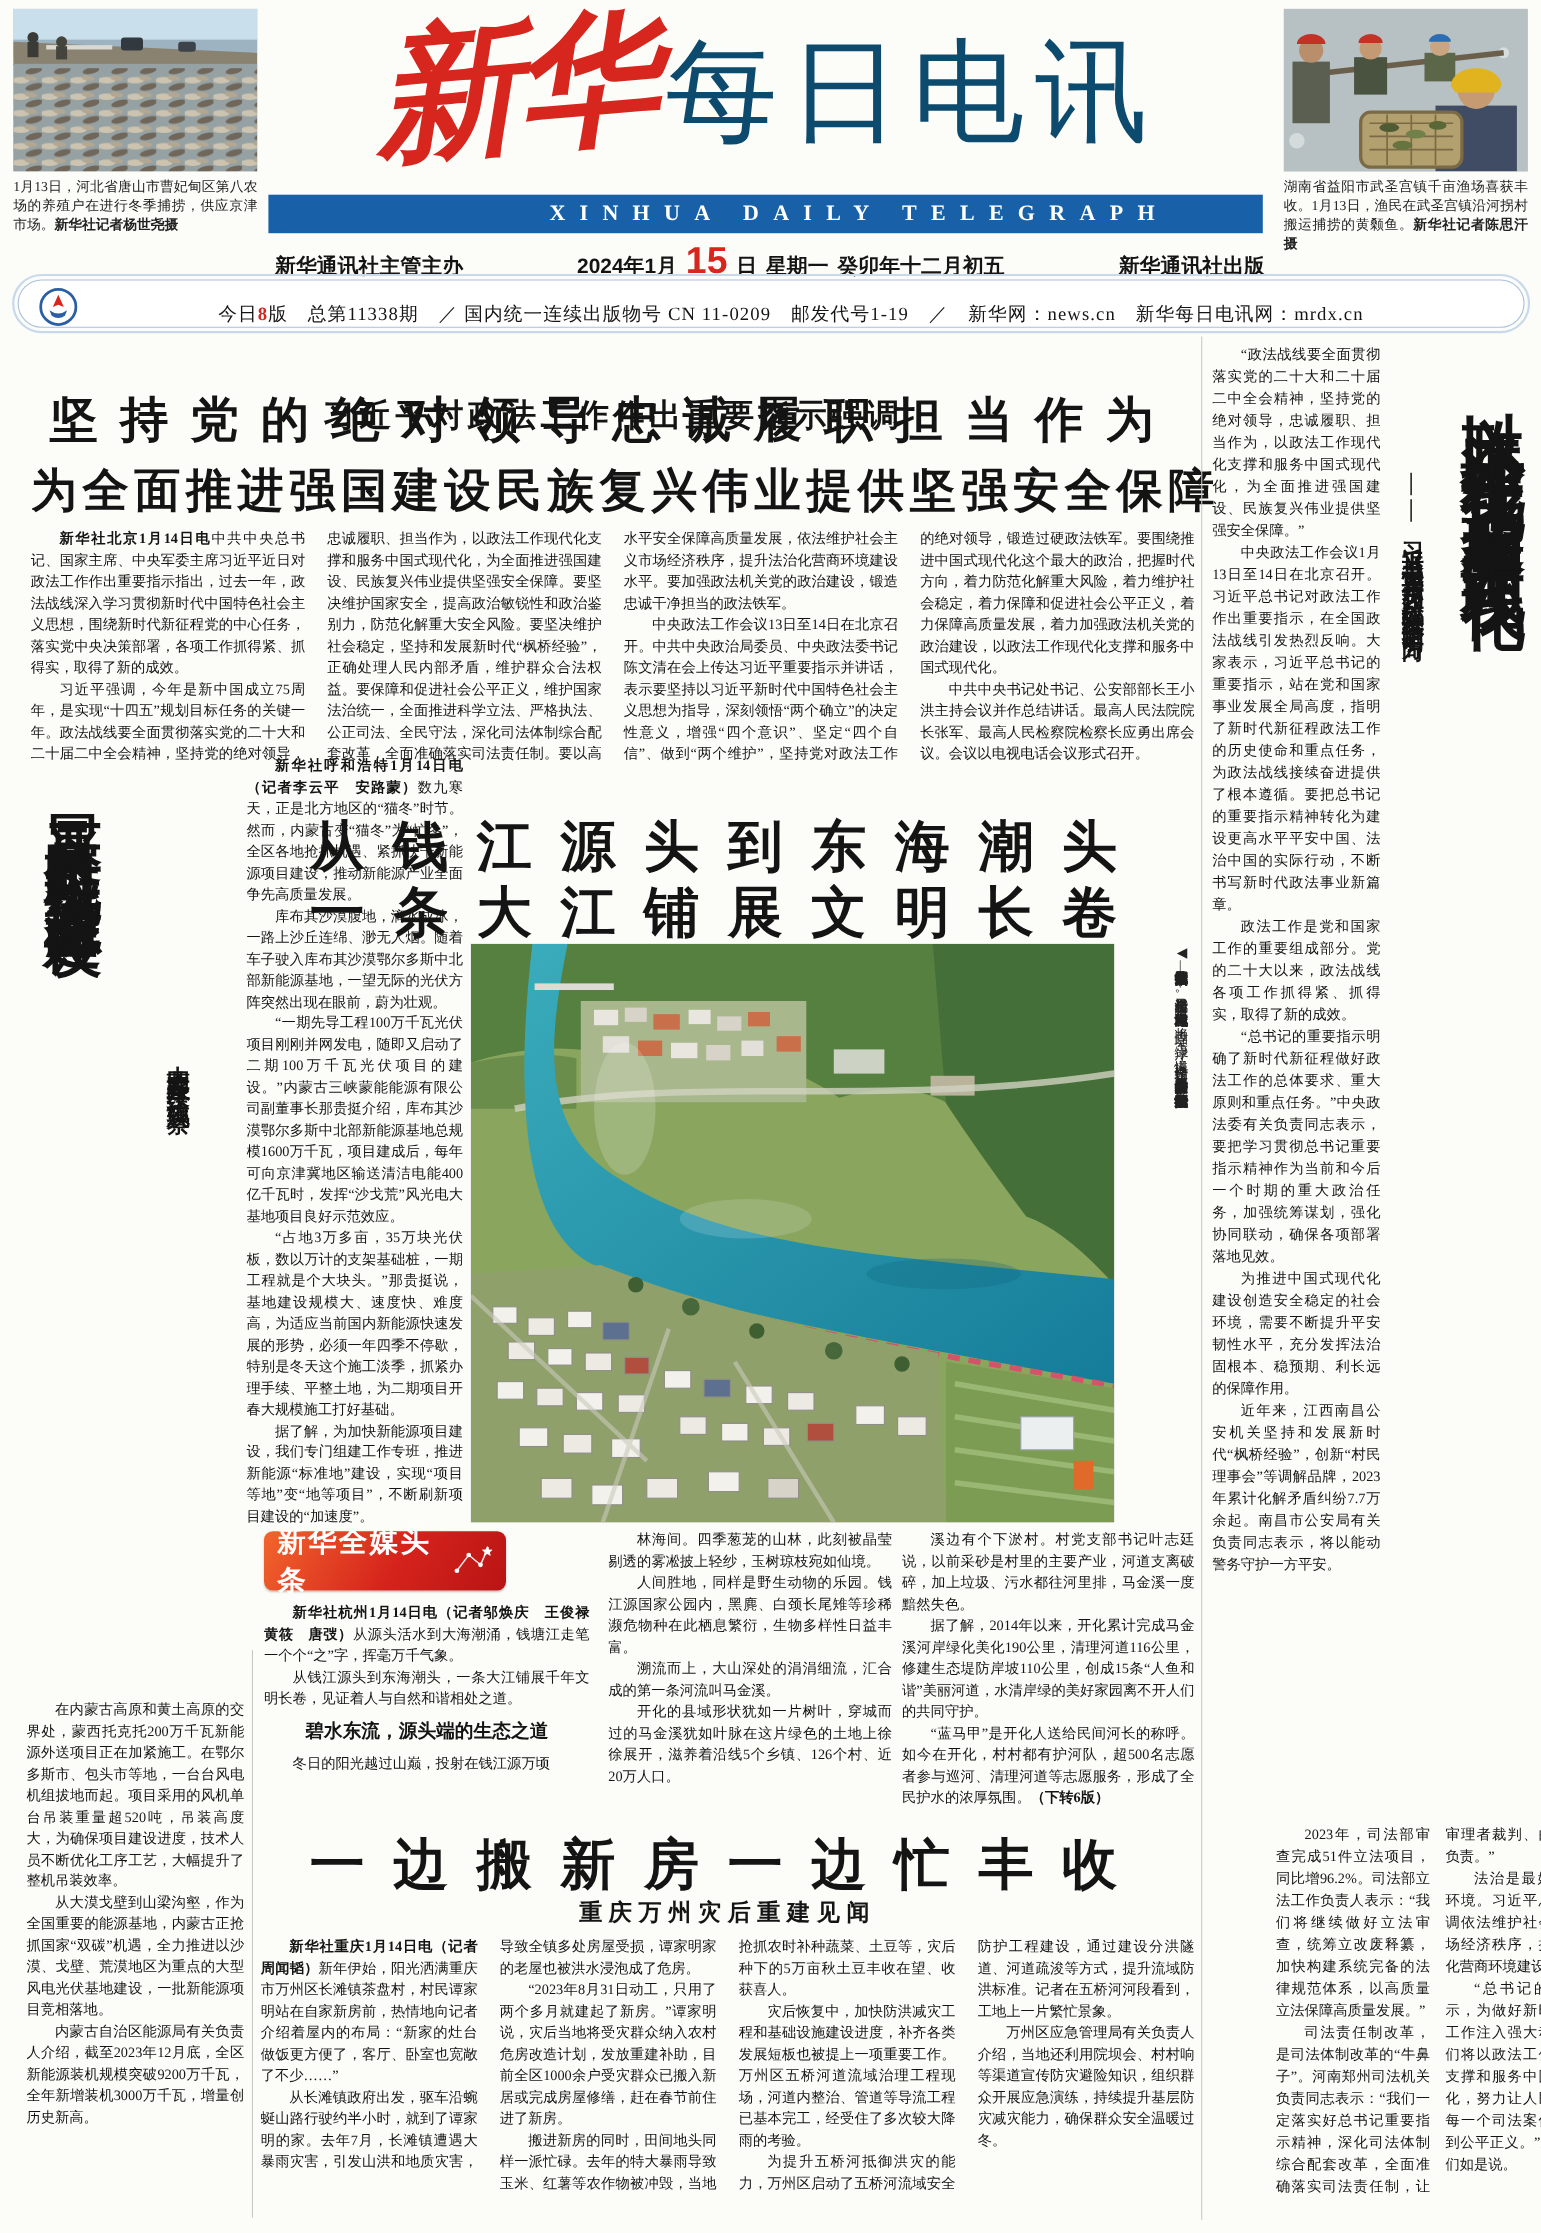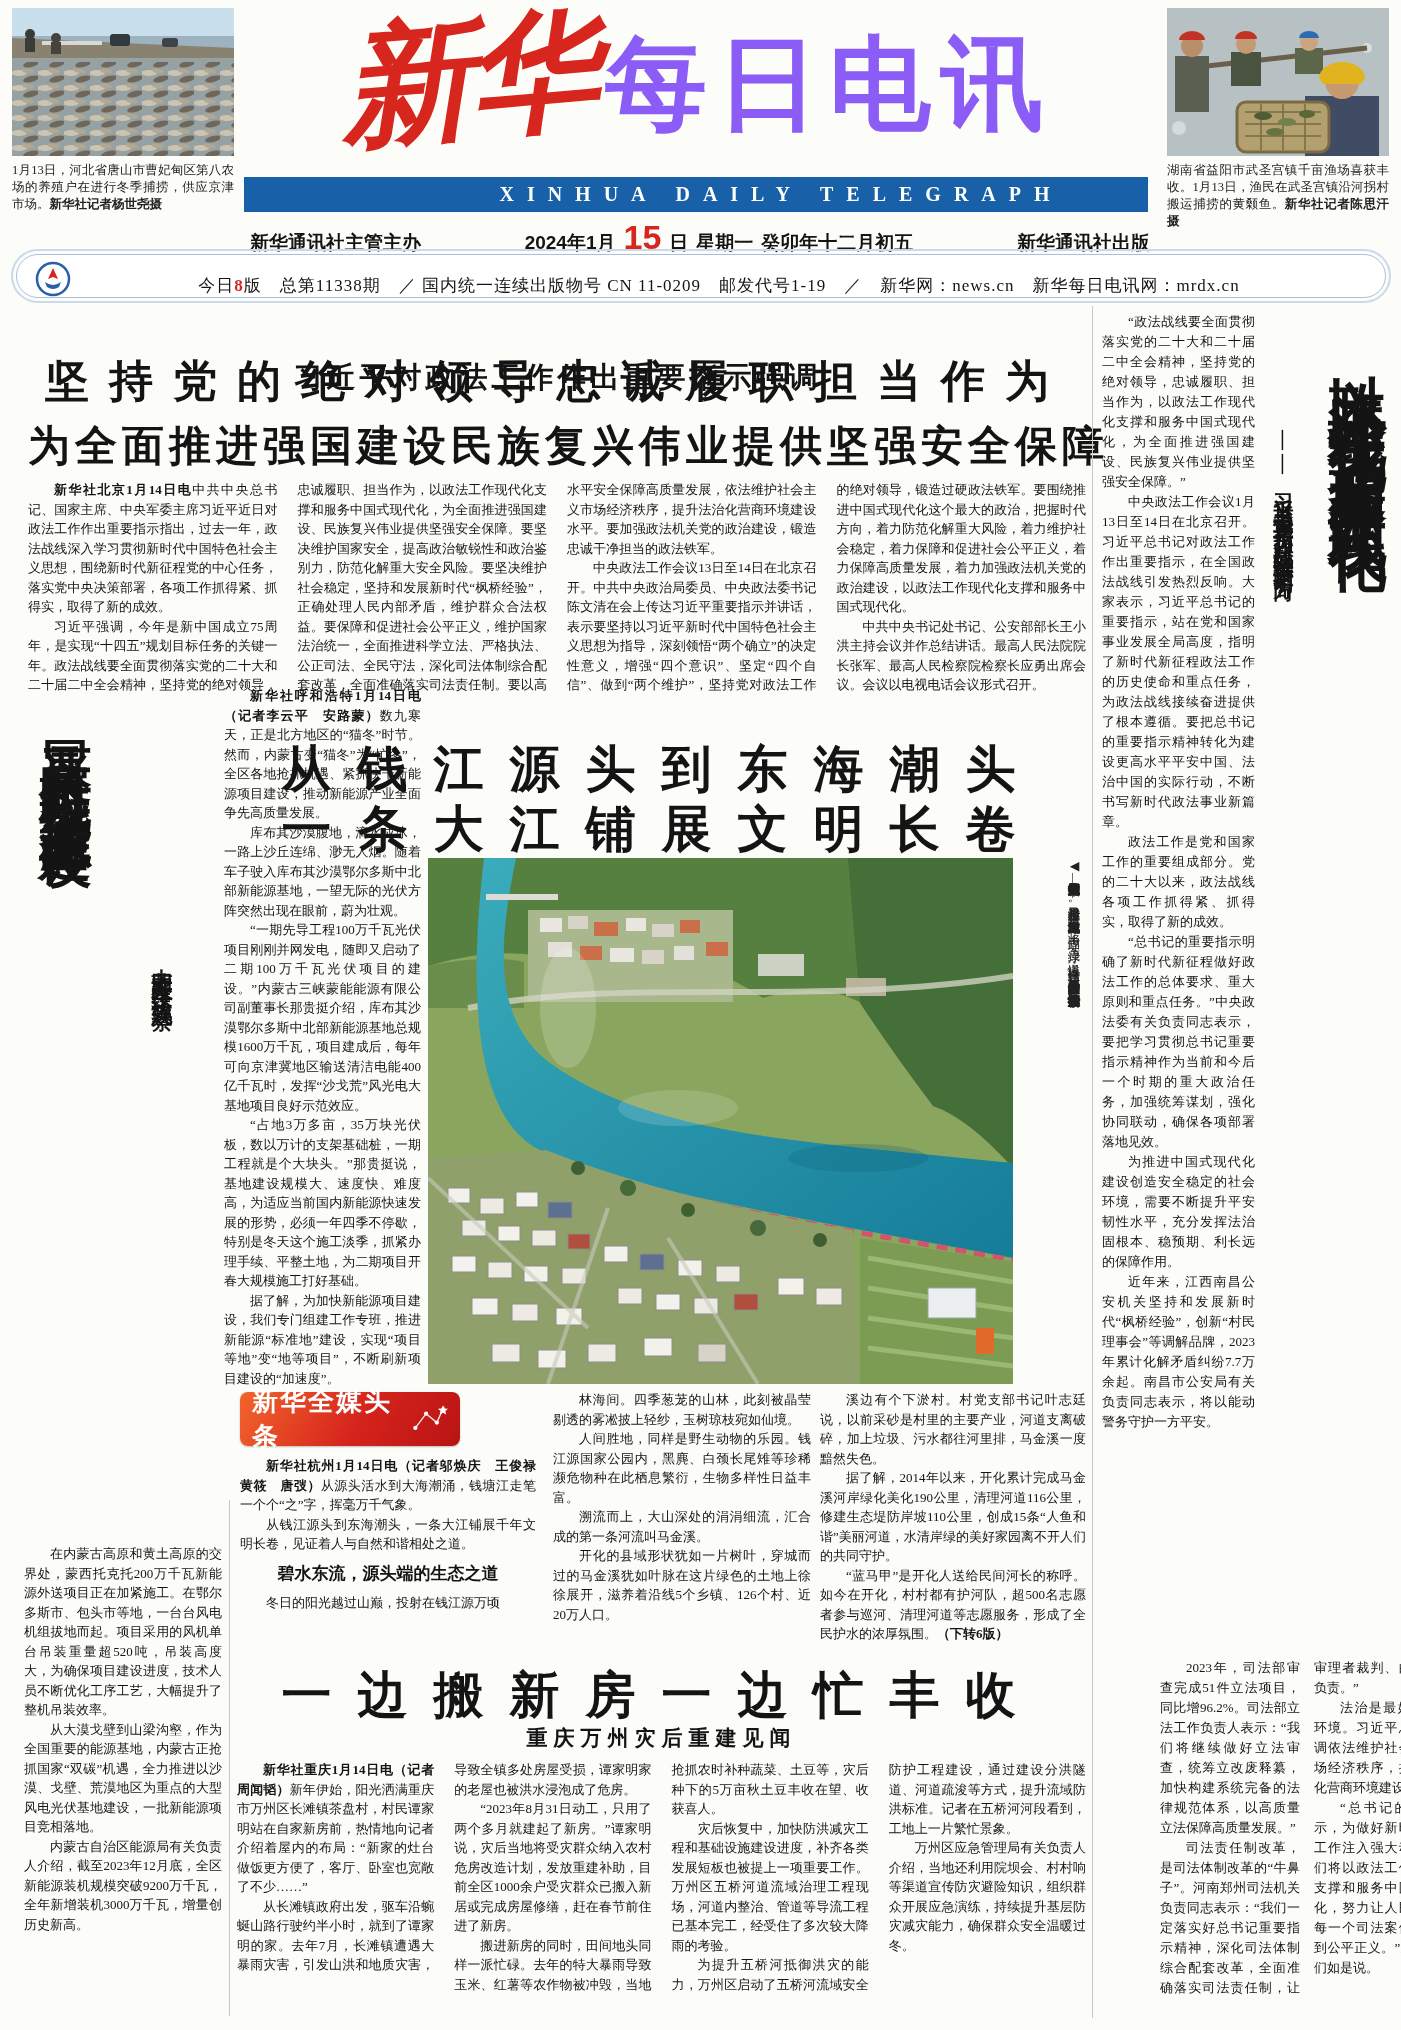--- a/index.html
+++ b/index.html
@@ -7,21 +7,21 @@
         font-family:"Liberation Serif","DejaVu Serif",serif;color:#141414;overflow:hidden;}
   .abs{position:absolute;}
   
   .photo{overflow:hidden;background:#ccc;}
   .photo svg{display:block;}
   .cap{font-size:12.5px;line-height:17px;text-align:justify;color:#222;}
   .cap b{font-weight:700;}
   .masthead-row{display:flex;align-items:flex-end;justify-content:center;gap:14px;position:relative;z-index:2;}
   .m-script{font-size:132px;line-height:1;color:#d7261d;font-style:italic;font-weight:900;
             transform:rotate(-5deg) translateY(10px);letter-spacing:-6px;}
-  .m-block{font-size:102px;line-height:1;color:#8b5cf6;font-weight:700;letter-spacing:10px;}
+  .m-block{font-size:102px;line-height:1;color:#0c4a6e;font-weight:400;letter-spacing:10px;}
   .blue-bar{background:#1861a8;height:35px;line-height:35px;color:#fff;text-align:center;
             font-size:20px;font-weight:700;letter-spacing:13px;padding-left:170px;}
   .pub-line{display:flex;justify-content:space-between;align-items:baseline;
             font-family:"Liberation Sans","DejaVu Sans",sans-serif;font-weight:700;font-size:19px;}
   .date-mid{display:flex;align-items:baseline;gap:8px;}
   .day-big{color:#d7261d;font-size:34px;font-weight:700;line-height:1;}
   .pill{border:1px solid #a9c0dc;outline:2px solid #c9d9ec;outline-offset:3px;border-radius:26px;
         background:#fff;display:flex;align-items:center;padding:0 18px;}
   .pill-text{flex:1;text-align:center;font-size:17px;letter-spacing:1px;}
   .pill-text b{color:#d7261d;}

